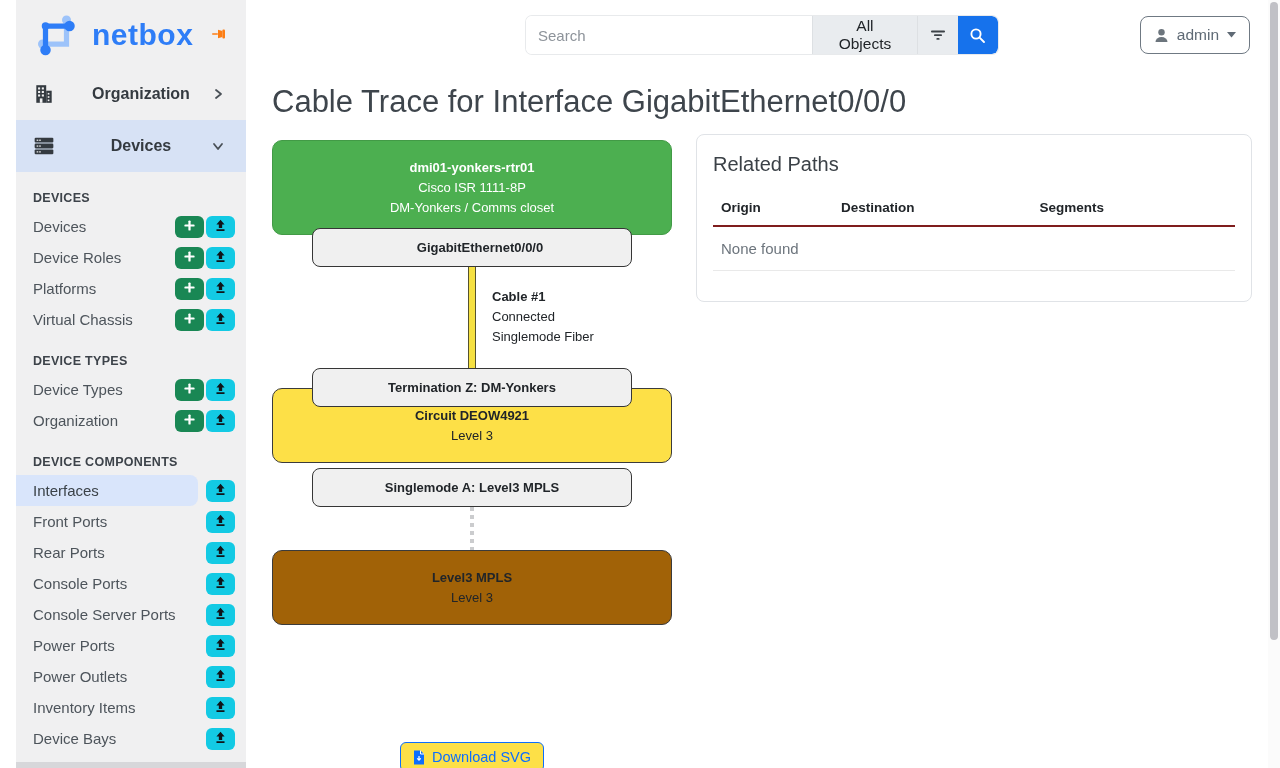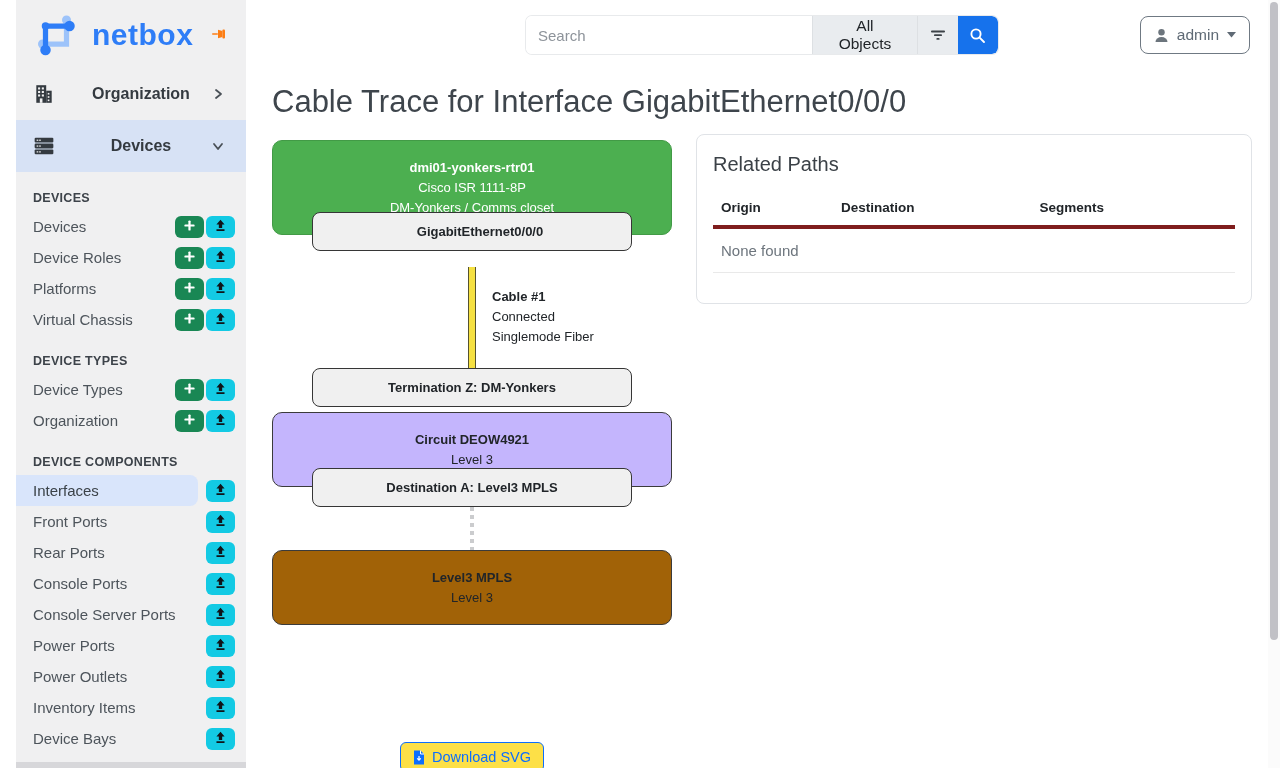--- a/index.html
+++ b/index.html
@@ -60,28 +60,28 @@
   .content { padding:6px 16px 0; }
   h1.page-title { font-size:31px; font-weight:400; color:#3e454c; margin-top:8px; }
 
   .columns { display:flex; align-items:flex-start; margin-top:14px; }
   .trace-col { width:400px; flex:none; }
   .diagram { position:relative; height:575px; margin-top:6px; }
   .dnode { position:absolute; left:0; right:0; border:1px solid #3b3b3b; border-radius:10px;
            text-align:center; padding-top:17px; line-height:20px; font-size:13px; }
   .node-device { top:0; height:95px; background:#4caf50; border-color:#429a46; color:#fff; }
   .node-device .t1 { font-weight:bold; color:#fff; }
-  .node-circuit { top:272px; height:75px; background:#c4b5fd; color:#212529;text-align:center; }
+  .node-circuit { top:248px; height:75px; background:#fde047; color:#212529;text-align:center; }
   .node-provider { top:410px; height:75px; background:#a16207; color:#212529; }
   .dnode .t1 { font-weight:bold; display:block; }
   .dnode .t2, .dnode .t3 { display:block; }
   .dterm { position:absolute; left:40px; right:40px; height:39px; background:#f0f0f0;
            border:1px solid #363636; border-radius:8px; text-align:center;
            line-height:37px; font-size:13px; font-weight:bold; color:#212529; z-index:2; }
-  .term-iface { top:72px;padding-left:16px; }
+  .term-iface { top:88px;padding-left:16px; }
   .term-z { top:228px; }
   .term-a { top:328px; }
   .cable-line { position:absolute; left:196px; top:127px; width:8px; height:101px;
                 background:#f5e041; border-left:1px solid #55532f; border-right:1px solid #55532f; }
   .cable-label { position:absolute; left:220px; top:147px; text-align:left;
                  font-size:13px; line-height:20px; color:#212529; }
   .cable-label .c1 { font-weight:bold; }
   .dash-line { position:absolute; left:198px; top:367px; width:4px; height:43px;
                background:repeating-linear-gradient(to bottom,#cbccce 0 4px,transparent 4px 8px); }
 
@@ -89,21 +89,21 @@
   .dl-btn { display:inline-flex; align-items:center; gap:7px; padding:6px 12px;
             background:#fde047; border:1px solid #0d6efd; border-radius:6px; color:#0d6efd;
             font-size:14.5px; cursor:pointer; font-family:"Liberation Sans", sans-serif; }
   .trace-status { text-align:center; margin-top:34px; font-size:29px; color:#2d8653; }
 
   .related-card { flex:1; margin-left:24px; border:1px solid #e0e3e7; border-radius:8px;
                   padding:16px 16px 30px; }
   .related-title { font-size:20px; font-weight:400; color:#3b4147; margin:2px 0 18px; }
   .related-table { width:100%; border-collapse:collapse; }
   .related-table th { text-align:left; font-size:13.5px; font-weight:bold; color:#212529;
-                      padding:6px 8px 10px; border-bottom:4px solid #7f1d1d; }
+                      padding:6px 8px 10px; border-bottom:2px solid #7f1d1d; }
   .related-table td { padding:13px 8px; font-size:15px; color:#6d757d;
                       border-bottom:1px solid #e9e9e9; }
   .col-origin { width:23%; } .col-dest { width:38%; } .col-seg { width:39%; }
 
   
   .scrollbar { position:absolute; right:0; top:0; bottom:0; width:12px; background:#fbfbfb; }
   .scrollbar .thumb { position:absolute; left:2px; width:8px; top:2px; height:638px;
                       background:#c1c1c6; border-radius:4px; }
 </style>
 </head>
@@ -441,21 +441,21 @@
           <div class="cable-label">
             <div class="c1">Cable #1</div>
             <div class="c2">Connected</div>
             <div class="c3">Singlemode Fiber</div>
           </div>
           <div class="dterm term-z">Termination Z: DM-Yonkers</div>
           <div class="dnode node-circuit">
             <span class="t1">Circuit DEOW4921</span>
             <span class="t2">Level 3</span>
           </div>
-          <div class="dterm term-a">Destination A: Level3 MPLS</div>
+          <div class="dterm term-a">Singlemode A: Level3 MPLS</div>
           <div class="dash-line"></div>
           <div class="dnode node-provider">
             <span class="t1">Level3 MPLS</span>
             <span class="t2">Level 3</span>
           </div>
         </div>
 
         <div class="dl-row">
           <button class="dl-btn">
             <svg width="12" height="15" viewBox="0 0 12 15">

